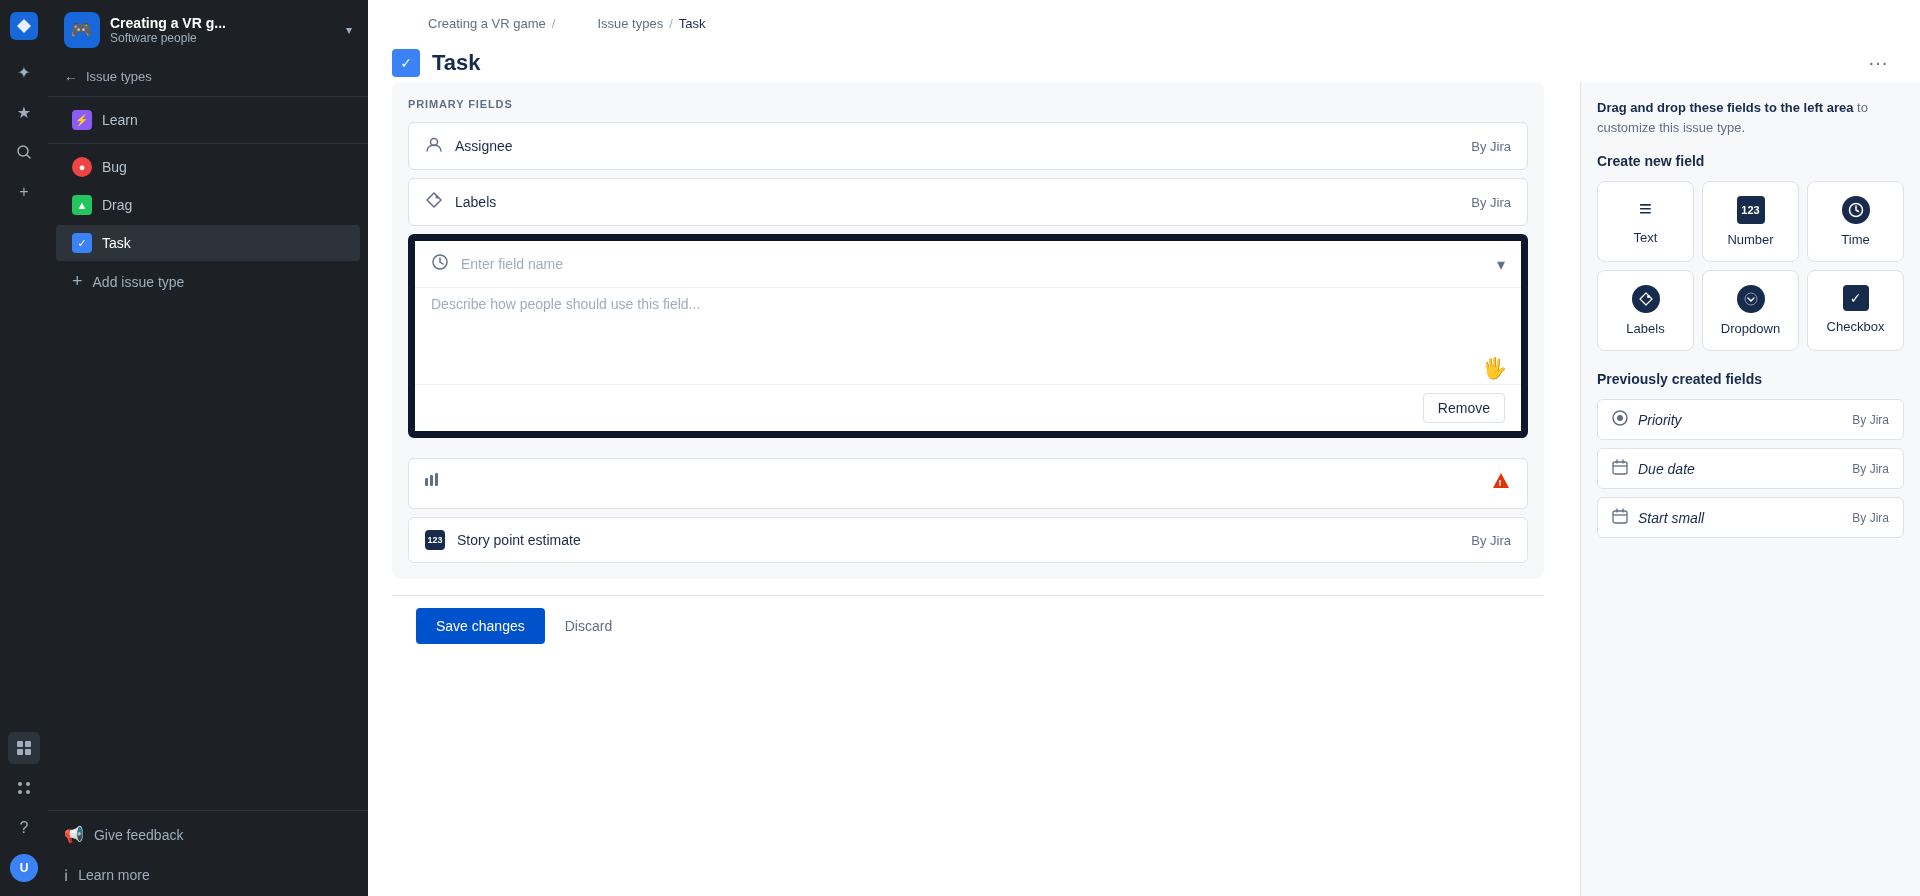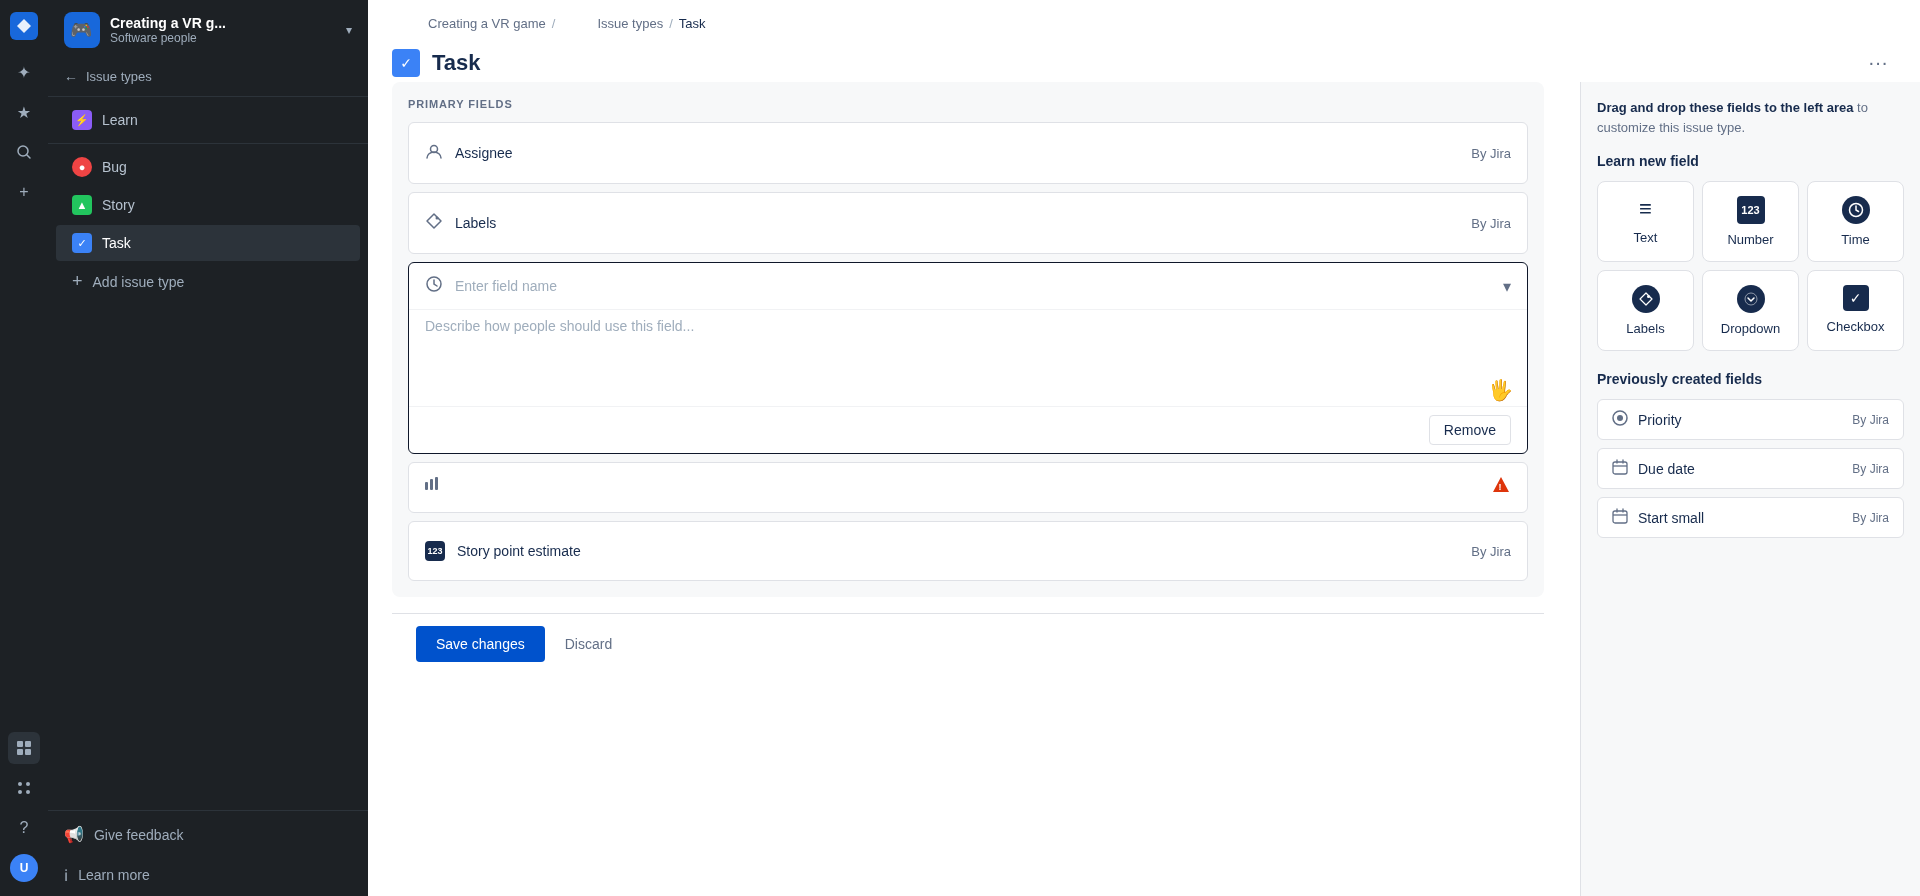--- a/index.html
+++ b/index.html
@@ -137,32 +137,32 @@
     .fields-section {
       background: #f7f8f9; border-radius: 8px; padding: 16px; margin-bottom: 16px;
     }
     .fields-section-label {
       font-size: 11px; font-weight: 700; color: #626f86; letter-spacing: 0.08em;
       text-transform: uppercase; margin-bottom: 12px;
     }
 
     .field-row {
       background: #fff; border: 1px solid #dfe1e6; border-radius: 6px;
-      padding: 19px 16px; margin-bottom: 8px;
+      padding: 12px 16px; margin-bottom: 8px;
       display: flex; align-items: center; gap: 12px;
     }
     .field-row:last-child { margin-bottom: 0; }
     .field-icon { color: #626f86; font-size: 16px; flex-shrink: 0; }
     .field-name { flex: 1; font-size: 14px; color: #172b4d; }
     .field-source { color: #626f86; font-size: 13px; }
 
     
     .field-row-editing {
-      background: #fff; border: 1px solid #0f172a; border-radius: 6px;
-      margin-bottom: 8px;
+      background: #fff; border: 7px solid #0f172a; border-radius: 6px;
+      margin-bottom: 20px;
     }
     .field-row-top {
       display: flex; align-items: center; gap: 12px; padding: 12px 16px;
     }
     .field-name-input {
       flex: 1; border: none; outline: none; font-size: 14px; color: #626f86;
       background: transparent;
     }
     .field-name-input::placeholder { color: #9fadbc; }
     .field-chevron { color: #626f86; cursor: pointer; }
@@ -241,21 +241,21 @@
     .prev-fields-label {
       font-size: 14px; font-weight: 600; color: #172b4d; margin-bottom: 12px;
     }
 
     .prev-field-row {
       background: #fff; border: 1px solid #dfe1e6; border-radius: 6px;
       padding: 10px 14px; margin-bottom: 8px;
       display: flex; align-items: center; gap: 10px; cursor: pointer;
     }
     .prev-field-icon { font-size: 14px; color: #626f86; flex-shrink: 0; }
-    .prev-field-name { flex: 1; font-size: 14px; color: #172b4d; }
+    .prev-field-name { flex: 1; font-size: 14px; color: #172b4d; font-style: italic; }
     .prev-field-source { font-size: 12px; color: #626f86; }
 
     
     .checkbox-icon-bg {
       background: #172b4d; color: #fff; border-radius: 4px;
       width: 26px; height: 26px; display: flex; align-items: center; justify-content: center; font-size: 14px;
     }
   </style>
 </head>
 <body>
@@ -323,21 +323,21 @@
 
   <hr class="sidebar-divider">
 
   <div class="sidebar-item">
     <div class="issue-type-icon icon-bug">●</div>
     <span>Bug</span>
   </div>
 
   <div class="sidebar-item">
     <div class="issue-type-icon icon-story">▲</div>
-    <span>Story</span>
+    <span>Drag</span>
   </div>
 
   <div class="sidebar-item active">
     <div class="issue-type-icon icon-task">✓</div>
     <span>Task</span>
   </div>
 
   <div class="sidebar-add-item">
     <span style="font-size:18px; color:#9fadbc;">+</span>
     <span>Add issue type</span>
@@ -453,21 +453,21 @@
         <button class="save-btn">Save changes</button>
         <button class="discard-btn">Discard</button>
       </div>
     </div>
 
     <div class="right-panel">
       <p class="right-panel-hint">
         <strong>Drag and drop these fields to the left area</strong> to customize this issue type.
       </p>
 
-      <div class="create-new-field-label">Learn new field</div>
+      <div class="create-new-field-label">Create new field</div>
 
       <div class="field-type-grid">
 
         <div class="field-type-card">
           <span class="field-type-icon" style="font-size:22px; color:#172b4d;">≡</span>
           <span class="field-type-label">Text</span>
         </div>
 
 
         <div class="field-type-card">

